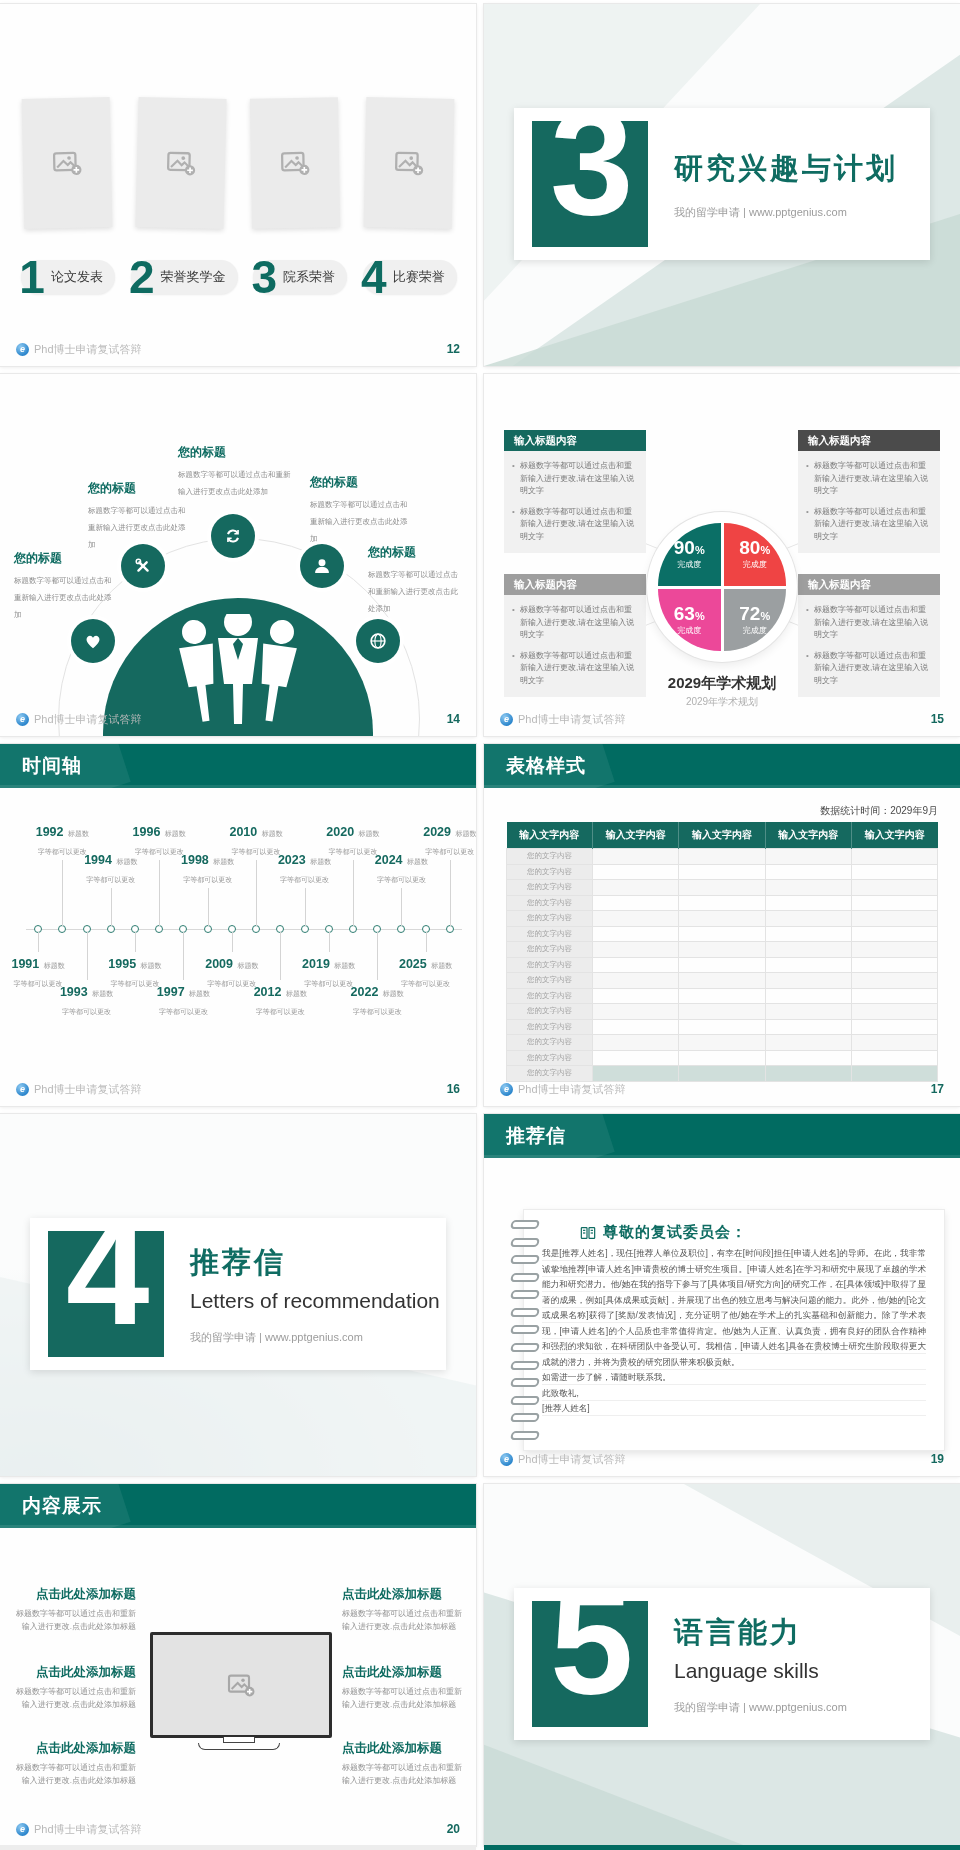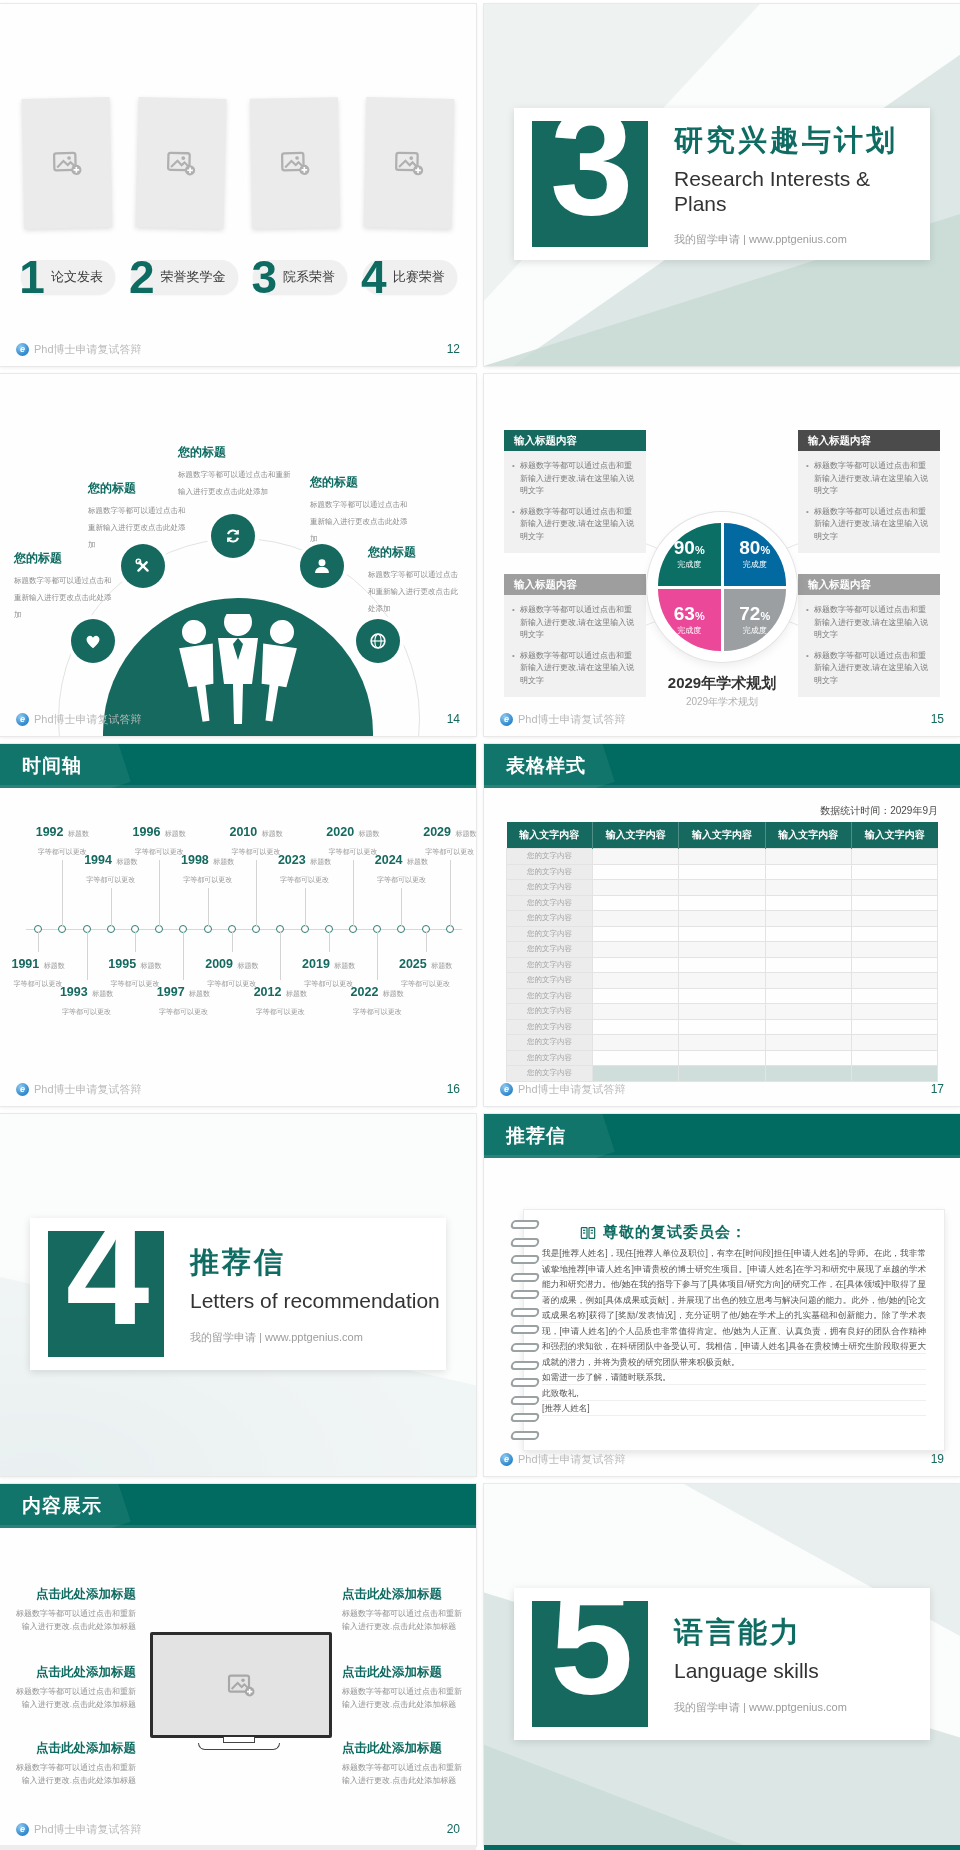--- a/index.html
+++ b/index.html
@@ -9,21 +9,21 @@
   .card{position:relative;background:#fefefe;box-shadow:0 0 0 1px #e9e9e9,0 1px 4px rgba(0,0,0,.10);overflow:hidden;}
   
   .hbar{position:absolute;top:0;left:0;right:0;height:44px;background:#016b61;overflow:hidden;}
   .hbar::before{content:"";position:absolute;left:-10px;top:-30px;width:130px;height:90px;background:rgba(255,255,255,.07);transform:rotate(-18deg);}
   .hbar::after{content:"";position:absolute;left:0;right:0;bottom:0;height:3px;background:rgba(255,255,255,.10);}
   .htitle{position:relative;color:#fff;font-size:19px;font-weight:bold;letter-spacing:1px;line-height:44px;padding-left:22px;}
   .sbody{position:absolute;top:44px;left:0;right:0;bottom:0;}
   .sfoot{position:absolute;left:16px;right:16px;bottom:8px;height:16px;font-size:11px;color:#b9b9b9;}
   .brand{display:flex;align-items:center;gap:5px;}
   .logo{display:inline-block;width:13px;height:13px;border-radius:50%;background:radial-gradient(circle at 35% 30%,#8ecaf2,#2c86cc 70%);color:#fff;font-size:9px;font-weight:bold;text-align:center;line-height:13px;font-style:italic;}
-  .pageno{position:absolute;right:0;top:0;color:#15695f;font-weight:normal;font-size:12px;}
+  .pageno{position:absolute;right:0;top:0;color:#15695f;font-weight:bold;font-size:12px;}
   
   .photos{position:absolute;top:50px;left:0;right:0;display:flex;justify-content:center;gap:26px;}
   .photo{width:88px;height:130px;background:#ebebeb;box-shadow:0 2px 5px rgba(0,0,0,.12);display:flex;align-items:center;justify-content:center;}
   .photo:nth-child(1){transform:rotate(-1.2deg);}
   .photo:nth-child(2){transform:rotate(1.4deg);}
   .photo:nth-child(3){transform:rotate(-1deg);}
   .photo:nth-child(4){transform:rotate(1.2deg);}
   .numrow{position:absolute;top:206px;left:0;right:0;display:flex;justify-content:center;gap:14px;}
   .num-item{display:flex;align-items:center;}
   .big-num{font-size:46px;font-weight:800;color:#0e6b61;z-index:2;margin-right:-24px;line-height:1;}
@@ -67,21 +67,21 @@
   .pbox .pb{background:#f1f1f1;padding:9px 8px 10px 8px;}
   .pbox .pb p{margin:0 0 8px 0;font-size:8px;line-height:12.5px;color:#777;padding-left:8px;position:relative;}
   .pbox .pb p:last-child{margin:0;}
   .pbox .pb p::before{content:"•";position:absolute;left:0;top:0;color:#999;}
   .tone-teal .ph{background:#15695f;} .tone-dark .ph{background:#4b4b4b;} .tone-gray .ph{background:#9e9e9e;}
   .pos-p1{left:20px;top:12px;} .pos-p2{right:20px;top:12px;} .pos-p3{left:20px;top:156px;} .pos-p4{right:20px;top:156px;}
   .pie-ring{position:absolute;left:50%;top:94px;transform:translateX(-50%);width:150px;height:150px;border-radius:50%;background:#fff;box-shadow:0 0 0 1px #e4e4e4,0 4px 10px rgba(0,0,0,.07);}
   .pie{position:absolute;left:50%;top:105px;transform:translateX(-50%);width:128px;height:128px;display:grid;grid-template-columns:1fr 1fr;grid-template-rows:1fr 1fr;gap:3px;}
   .q{display:flex;flex-direction:column;align-items:center;justify-content:center;color:#fff;}
   .q-tl{background:#0b6f66;border-top-left-radius:128px;}
-  .q-tr{background:#0369a1;border-top-right-radius:128px;}
+  .q-tr{background:#ef4444;border-top-right-radius:128px;}
   .q-bl{background:#ec4899;border-bottom-left-radius:128px;text-align:right;}
   .q-br{background:#9b9fa1;border-bottom-right-radius:128px;}
   .q .pct{font-size:19px;font-weight:bold;line-height:1;}
   .q .pct i{font-style:normal;font-size:11px;}
   .q .qlab{font-size:8px;margin-top:2px;}
   .pcap{position:absolute;left:0;right:0;top:256px;text-align:center;font-size:15px;font-weight:bold;color:#333;}
   .psub{position:absolute;left:0;right:0;top:277px;text-align:center;font-size:10px;color:#b0b0b0;}
   .xline{position:absolute;width:62px;height:1px;background:#e3e3e3;}
   .xl1{left:118px;top:120px;transform:rotate(22deg);} .xl2{left:296px;top:120px;transform:rotate(-22deg);}
   .xl3{left:118px;top:212px;transform:rotate(-22deg);} .xl4{left:296px;top:212px;transform:rotate(22deg);}
@@ -209,21 +209,20 @@
     <div class="card sec s3">
       <div class="bgA"></div>
       <div class="bgB"></div>
       <div class="bgC"></div>
       <div class="banner">
         <div class="numsq">
             <span>3</span>
           </div>
         <div class="sec-text">
           <div class="sec-cn">研究兴趣与计划</div>
-          <div class="sec-en">Research Interests &amp; Plans</div>
           <div class="sec-tag">我的留学申请 | www.pptgenius.com</div>
         </div>
       </div>
     </div>
 
     <div class="card">
       <div class="sbody">
         <div class="arc"></div>
         <div class="halfc"></div>
         <svg class="people" width="160" height="130" viewBox="0 0 160 130" fill="#fff">

